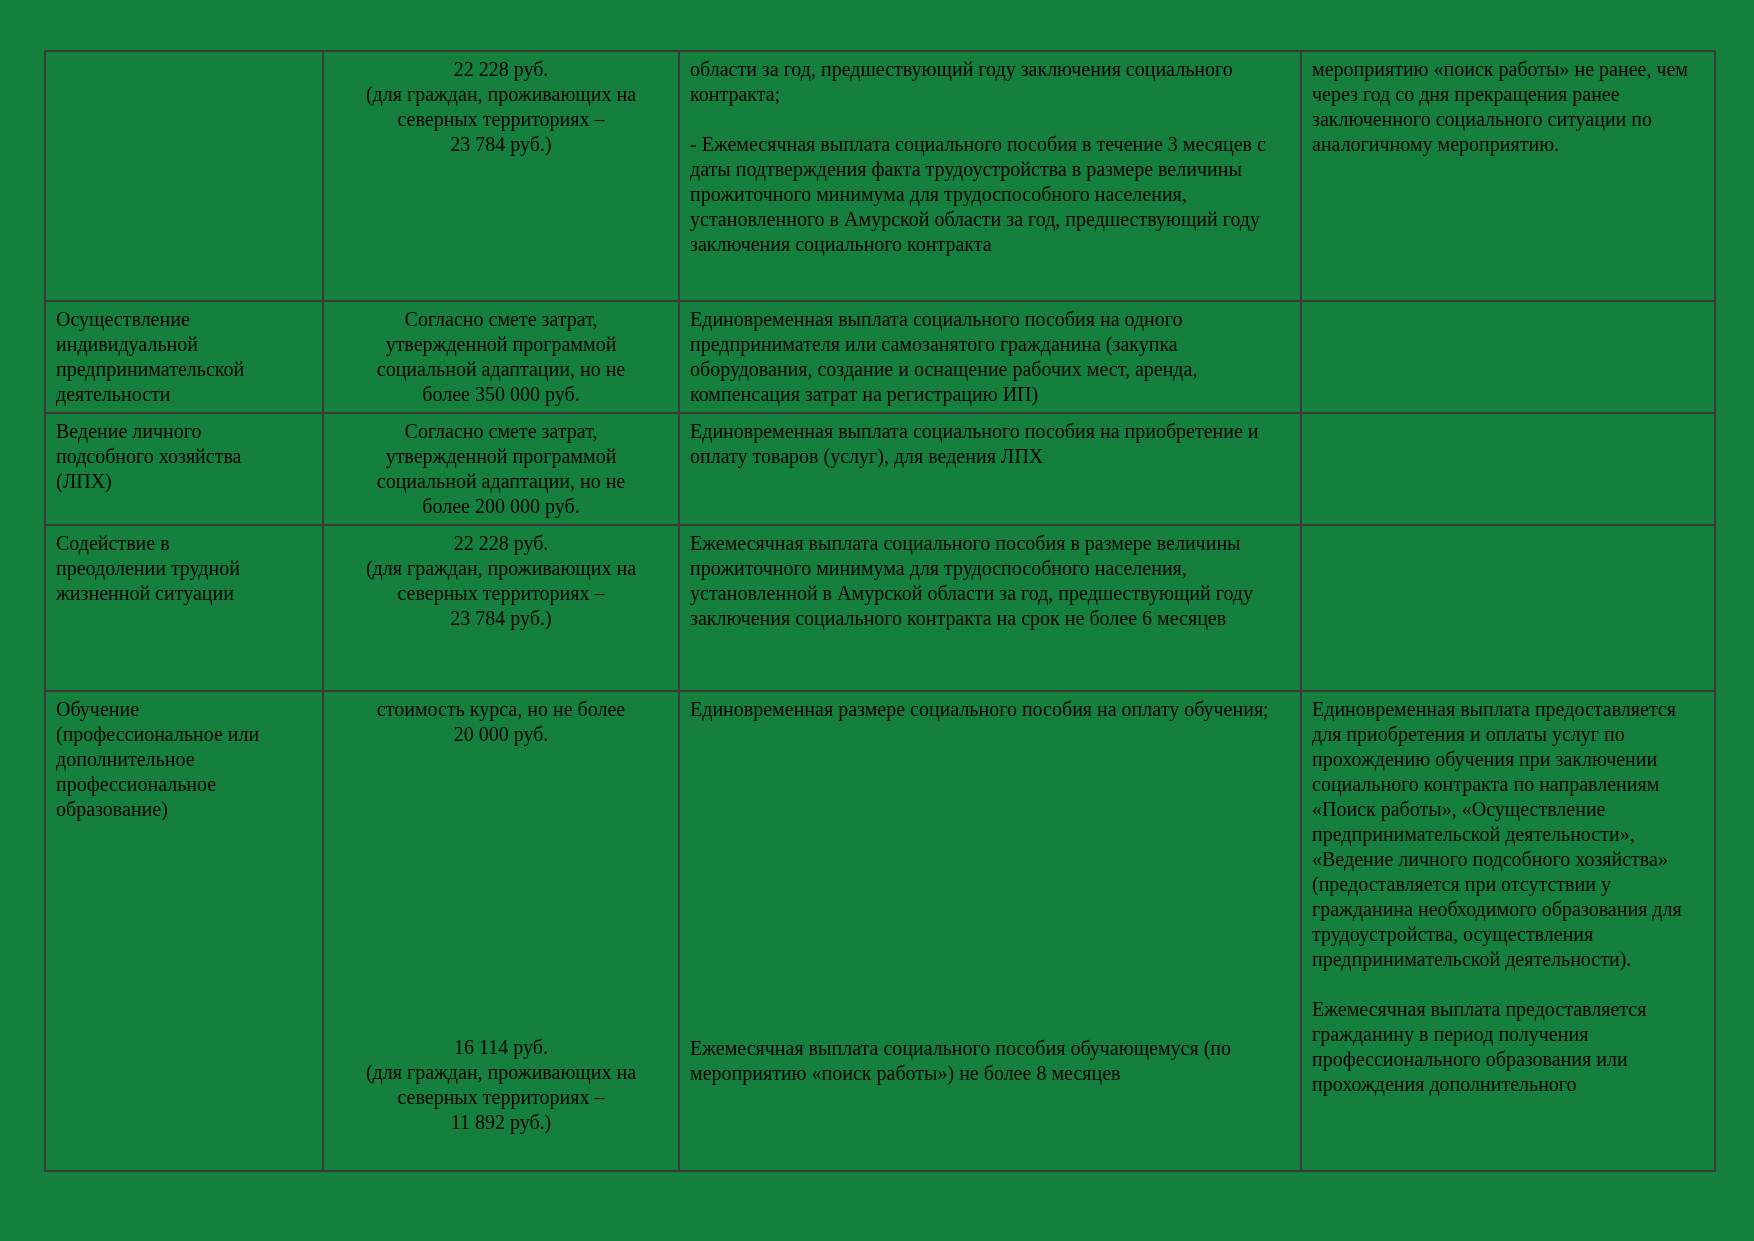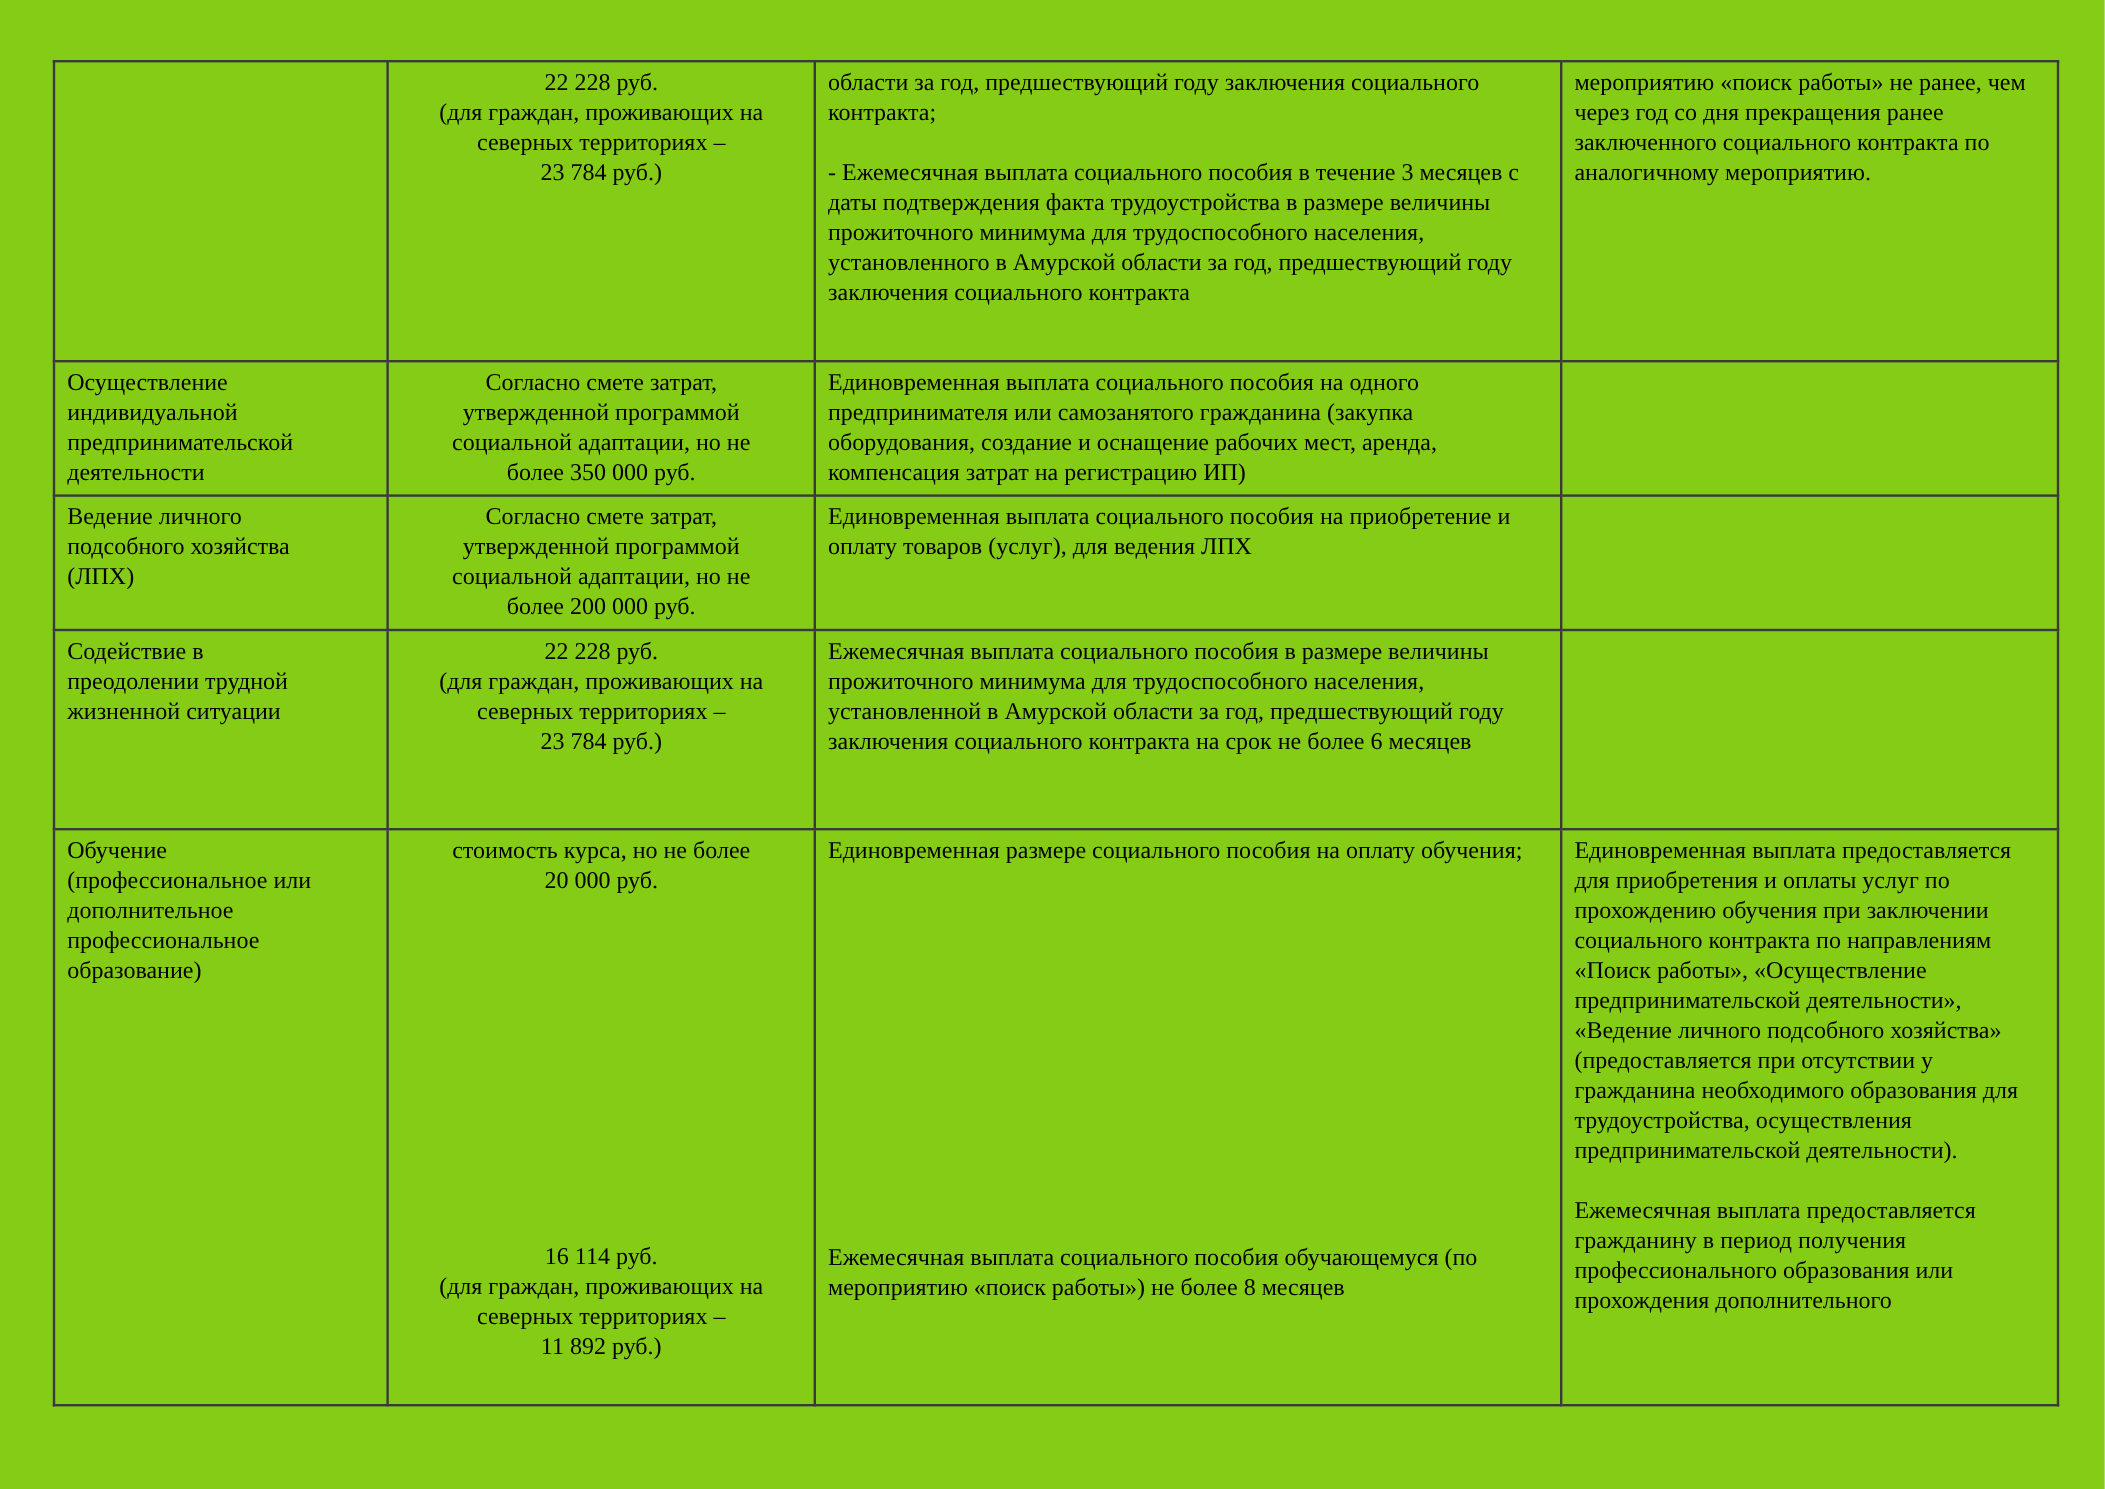--- a/index.html
+++ b/index.html
@@ -4,21 +4,21 @@
 <style>
   html, body {
     margin: 0;
     padding: 0;
     background: #ffffff;
   }
   .page {
     position: relative;
     width: 1754px;
     height: 1241px;
-    background: #84cc16;
+    background: #15803d;
     overflow: hidden;
   }
   table.doc-table {
     position: absolute;
     left: 44px;
     top: 50px;
     width: 1670px;
     border-collapse: collapse;
     table-layout: fixed;
   }
@@ -65,21 +65,21 @@
 (для граждан, проживающих на
 северных территориях –
 23 784    руб.)</div>
         </td>
         <td class="pay">
           <div class="txt">области за год, предшествующий году заключения социального контракта;
 
 - Ежемесячная выплата социального пособия в течение 3 месяцев с даты подтверждения факта трудоустройства в размере величины прожиточного минимума для трудоспособного населения, установленного в Амурской области за год, предшествующий году заключения социального контракта</div>
         </td>
         <td class="note">
-          <div class="txt">мероприятию «поиск работы»  не ранее, чем через год со дня прекращения ранее  заключенного социального контракта по аналогичному мероприятию.</div>
+          <div class="txt">мероприятию «поиск работы»  не ранее, чем через год со дня прекращения ранее  заключенного социального ситуации по аналогичному мероприятию.</div>
         </td>
       </tr>
 
       <tr class="r2">
         <td class="act">
           <div class="txt">Осуществление
 индивидуальной
 предпринимательской
 деятельности</div>
         </td>

